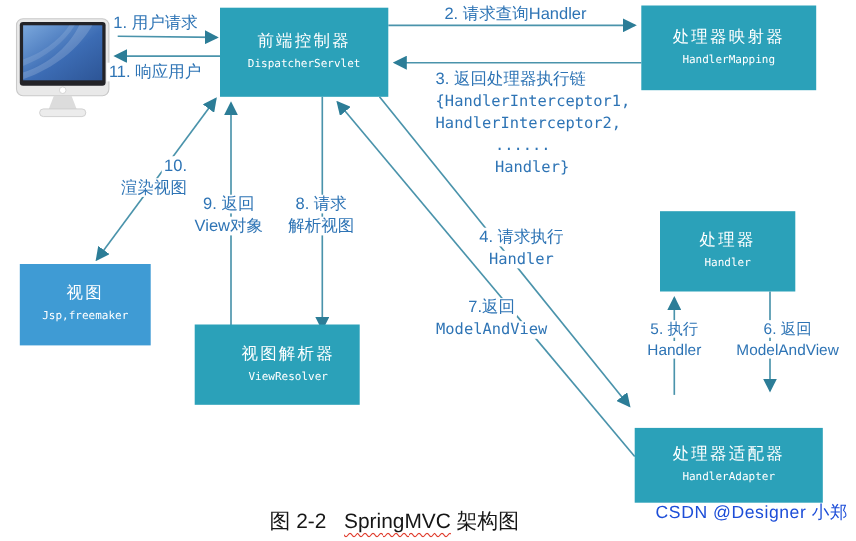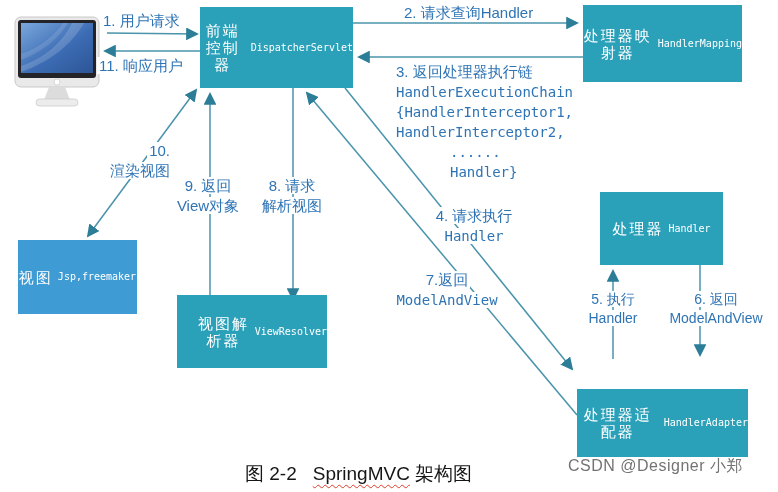--- a/index.html
+++ b/index.html
@@ -1,40 +1,40 @@
 <!DOCTYPE html>
 <html><head>
 <meta charset="utf-8">
 <style>
   html,body{margin:0;padding:0;background:#fff;}
   .stage{position:relative;width:778px;height:492px;background:#ffffff;overflow:hidden;
          font-family:"Liberation Sans",sans-serif;}
   .wires{position:absolute;left:0;top:0;width:778px;height:492px;}
   
-  .node{position:absolute;display:flex;flex-direction:row;align-items:center;justify-content:center;
+  .node{position:absolute;display:flex;flex-direction:column;align-items:center;justify-content:center;
         gap:5px;color:#ffffff;text-align:center;}
   .node.teal{background:#2ba1b9;}
   .node.blue{background:#3f9bd4;}
   .node-title{font-size:15px;letter-spacing:2px;line-height:17px;}
   .node-sub{font-family:"DejaVu Sans Mono",monospace;font-size:10px;line-height:16px;letter-spacing:0;}
   
   .lbl{position:absolute;color:#2e74b5;font-size:15px;line-height:20px;white-space:nowrap;}
   .lbl span{background:#ffffff;padding:0 2px;}
   .lbl .mono{font-family:"DejaVu Sans Mono",monospace;font-size:14px;}
   .lbl.center{text-align:center;}
   .lbl.sans{font-size:14px;line-height:19px;}
   .indent{padding-left:54px;}
   
   .caption{position:absolute;left:245px;top:461px;width:340px;font-family:Liberation Sans, sans-serif;
            font-size:19px;color:#161616;white-space:nowrap;}
   .cap-prefix{margin-right:16px;}
   .cap-suffix{margin-left:5px;}
   .squiggle{text-decoration:underline;text-decoration-style:wavy;text-decoration-color:#e03c2d;
             text-decoration-thickness:1px;text-underline-offset:4px;}
-  .watermark{position:absolute;left:568px;top:456px;font-size:16px;color:#737373;
+  .watermark{position:absolute;left:596px;top:456px;font-size:16px;color:#1d4ed8;
              letter-spacing:0.5px;white-space:nowrap;}
   .computer{position:absolute;left:12px;top:14px;width:92px;height:94px;}
 </style>
 </head>
 <body>
 
 <div class="stage">
 
   <svg class="wires" viewBox="0 0 778 492">
     <defs>
@@ -106,21 +106,20 @@
     <span>1. 用户请求</span>
   </div>
   <div class="lbl" style="left:97px;top:56px;">
     <span>11. 响应用户</span>
   </div>
   <div class="lbl" style="left:402px;top:3px;">
     <span>2. 请求查询Handler</span>
   </div>
   <div class="lbl" style="left:394px;top:62px;">
     <div><span>3. 返回处理器执行链</span></div>
-    <div><span class="mono">HandlerExecutionChain</span></div>
     <div><span class="mono">{HandlerInterceptor1,</span></div>
     <div><span class="mono">HandlerInterceptor2,</span></div>
     <div class="indent"><span class="mono">......</span></div>
     <div class="indent"><span class="mono">Handler}</span></div>
   </div>
   <div class="lbl center" style="left:432px;top:206px;width:84px;">
     <div><span>4. 请求执行</span></div>
     <div><span class="mono">Handler</span></div>
   </div>
   <div class="lbl center" style="left:388px;top:270px;width:118px;">

